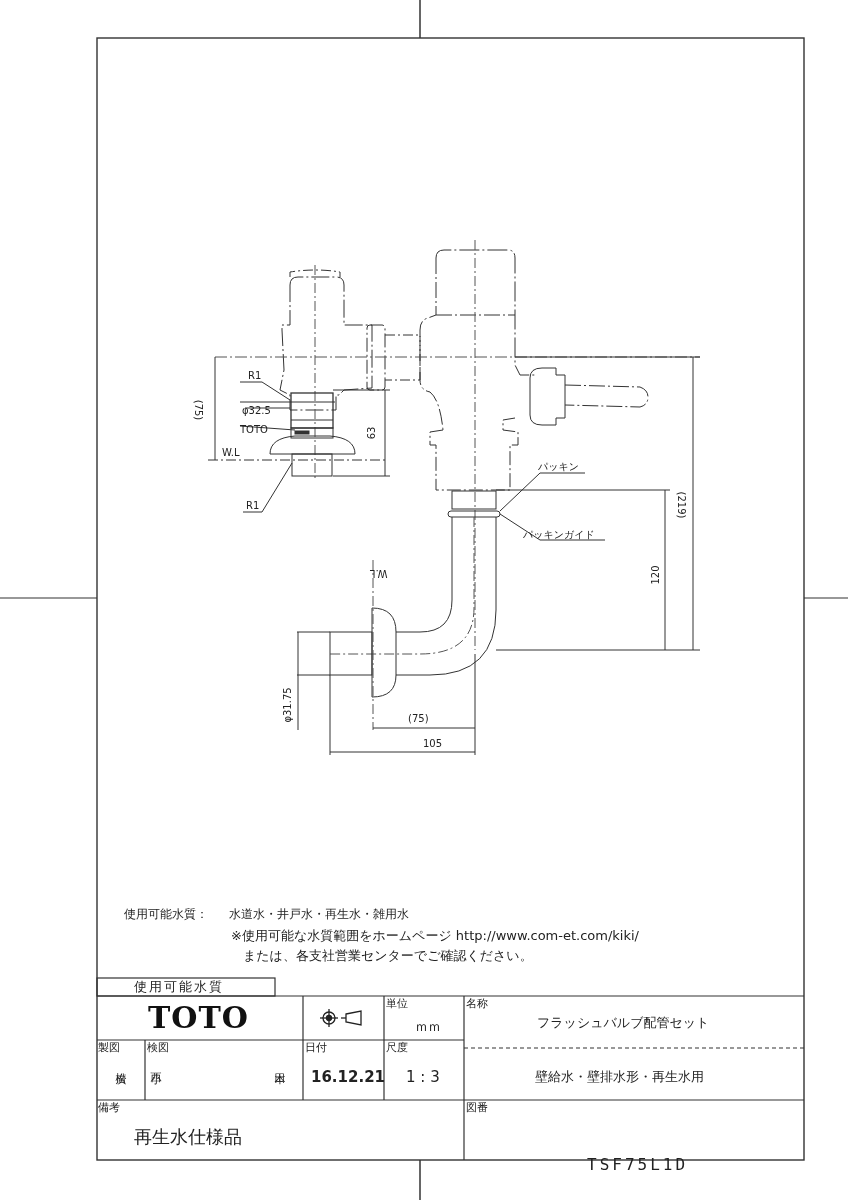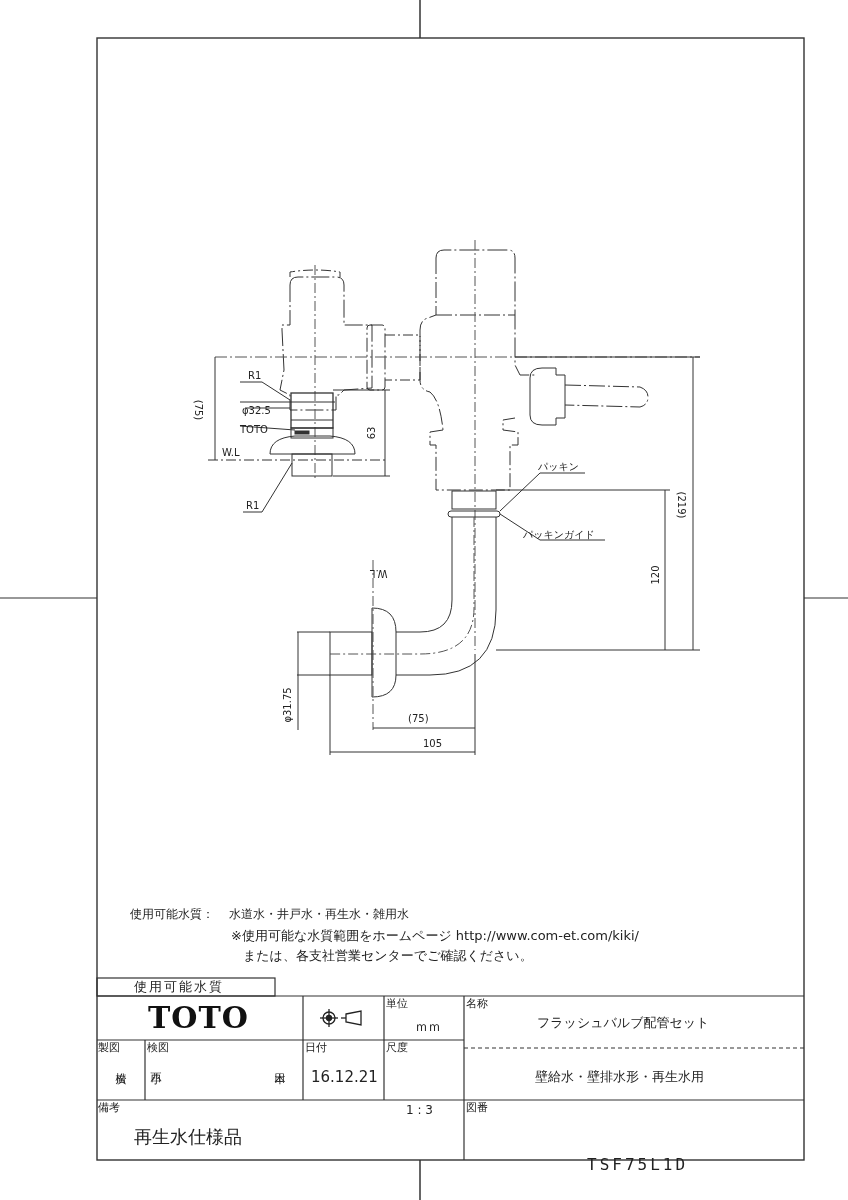--- a/index.html
+++ b/index.html
@@ -123,21 +123,21 @@
 <span class="t lbl" style="left:366px;top:428px;transform:rotate(-90deg);">63</span>
 <span class="t lbl" style="left:538px;top:462px;">パッキン</span>
 <span class="t lbl" style="left:523px;top:530px;">パッキンガイド</span>
 <span class="t lbl" style="left:668px;top:500px;transform:rotate(90deg);">(219)</span>
 <span class="t lbl" style="left:646px;top:570px;transform:rotate(-90deg);">120</span>
 <span class="t lbl" style="left:370px;top:568px;transform:rotate(180deg);">W.L</span>
 <span class="t lbl" style="left:270px;top:700px;transform:rotate(-90deg);">φ31.75</span>
 <span class="t lbl" style="left:408px;top:714px;">(75)</span>
 <span class="t lbl" style="left:393px;top:739px;margin-left:30px;">105</span>
 
-<span class="t" style="left:124px;top:908px;font-size:12px;margin-left:6px;">使用可能水質：</span>
+<span class="t" style="left:124px;top:908px;font-size:12px;">使用可能水質：</span>
 <span class="t" style="left:229px;top:908px;font-size:12px;">水道水・井戸水・再生水・雑用水</span>
 <span class="t" style="left:231px;top:929px;font-size:13px;">※使用可能な水質範囲をホームページ http://www.com-et.com/kiki/</span>
 <span class="t" style="left:243px;top:949px;font-size:13px;">または、各支社営業センターでご確認ください。</span>
 
 <span class="t" style="left:134px;top:980px;font-size:13px;letter-spacing:2px;">使用可能水質</span>
 <span class="t toto" style="left:148px;top:1003px;">TOTO</span>
 
 <span class="t cell-label" style="left:386px;top:998px;">単位</span>
 <span class="t" style="left:415px;top:1020px;font-size:13px;">ｍｍ</span>
 
@@ -146,24 +146,24 @@
 <span class="t" style="left:535px;top:1070px;font-size:13px;">壁給水・壁排水形・再生水用</span>
 
 <span class="t cell-label" style="left:98px;top:1042px;">製図</span>
 <span class="t" style="left:115px;top:1064px;font-size:11px;writing-mode:vertical-rl;">廣松</span>
 
 <span class="t cell-label" style="left:147px;top:1042px;">検図</span>
 <span class="t" style="left:150px;top:1064px;font-size:11px;writing-mode:vertical-rl;">小西</span>
 <span class="t" style="left:274px;top:1064px;font-size:11px;writing-mode:vertical-rl;">本田</span>
 
 <span class="t cell-label" style="left:305px;top:1042px;">日付</span>
-<span class="t" style="left:311px;top:1070px;font-size:15px;">16.12.21</span>
+<span class="t" style="left:311px;top:1070px;font-size:15px;font-weight:bold;">16.12.21</span>
 
 <span class="t cell-label" style="left:386px;top:1042px;font-family:Liberation Serif, serif;">尺度</span>
-<span class="t" style="left:406px;top:1070px;font-size:12px;margin-top:34px;">1 : 3</span>
+<span class="t" style="left:406px;top:1070px;font-size:15px;">1 : 3</span>
 
 <span class="t cell-label" style="left:98px;top:1102px;">備考</span>
 <span class="t" style="left:134px;top:1128px;font-size:18px;">再生水仕様品</span>
 
 <span class="t cell-label" style="left:466px;top:1102px;">図番</span>
 <span class="t" style="left:587px;top:1124px;font-size:16px;letter-spacing:3px;font-family:'DejaVu Sans Mono',monospace;margin-top:33px;">TSF75L1D</span>
 
 <span class="t" style="left:783px;top:1234px;font-size:15px;font-family:Liberation Serif, serif;">A4</span>
 
 </body></html>

